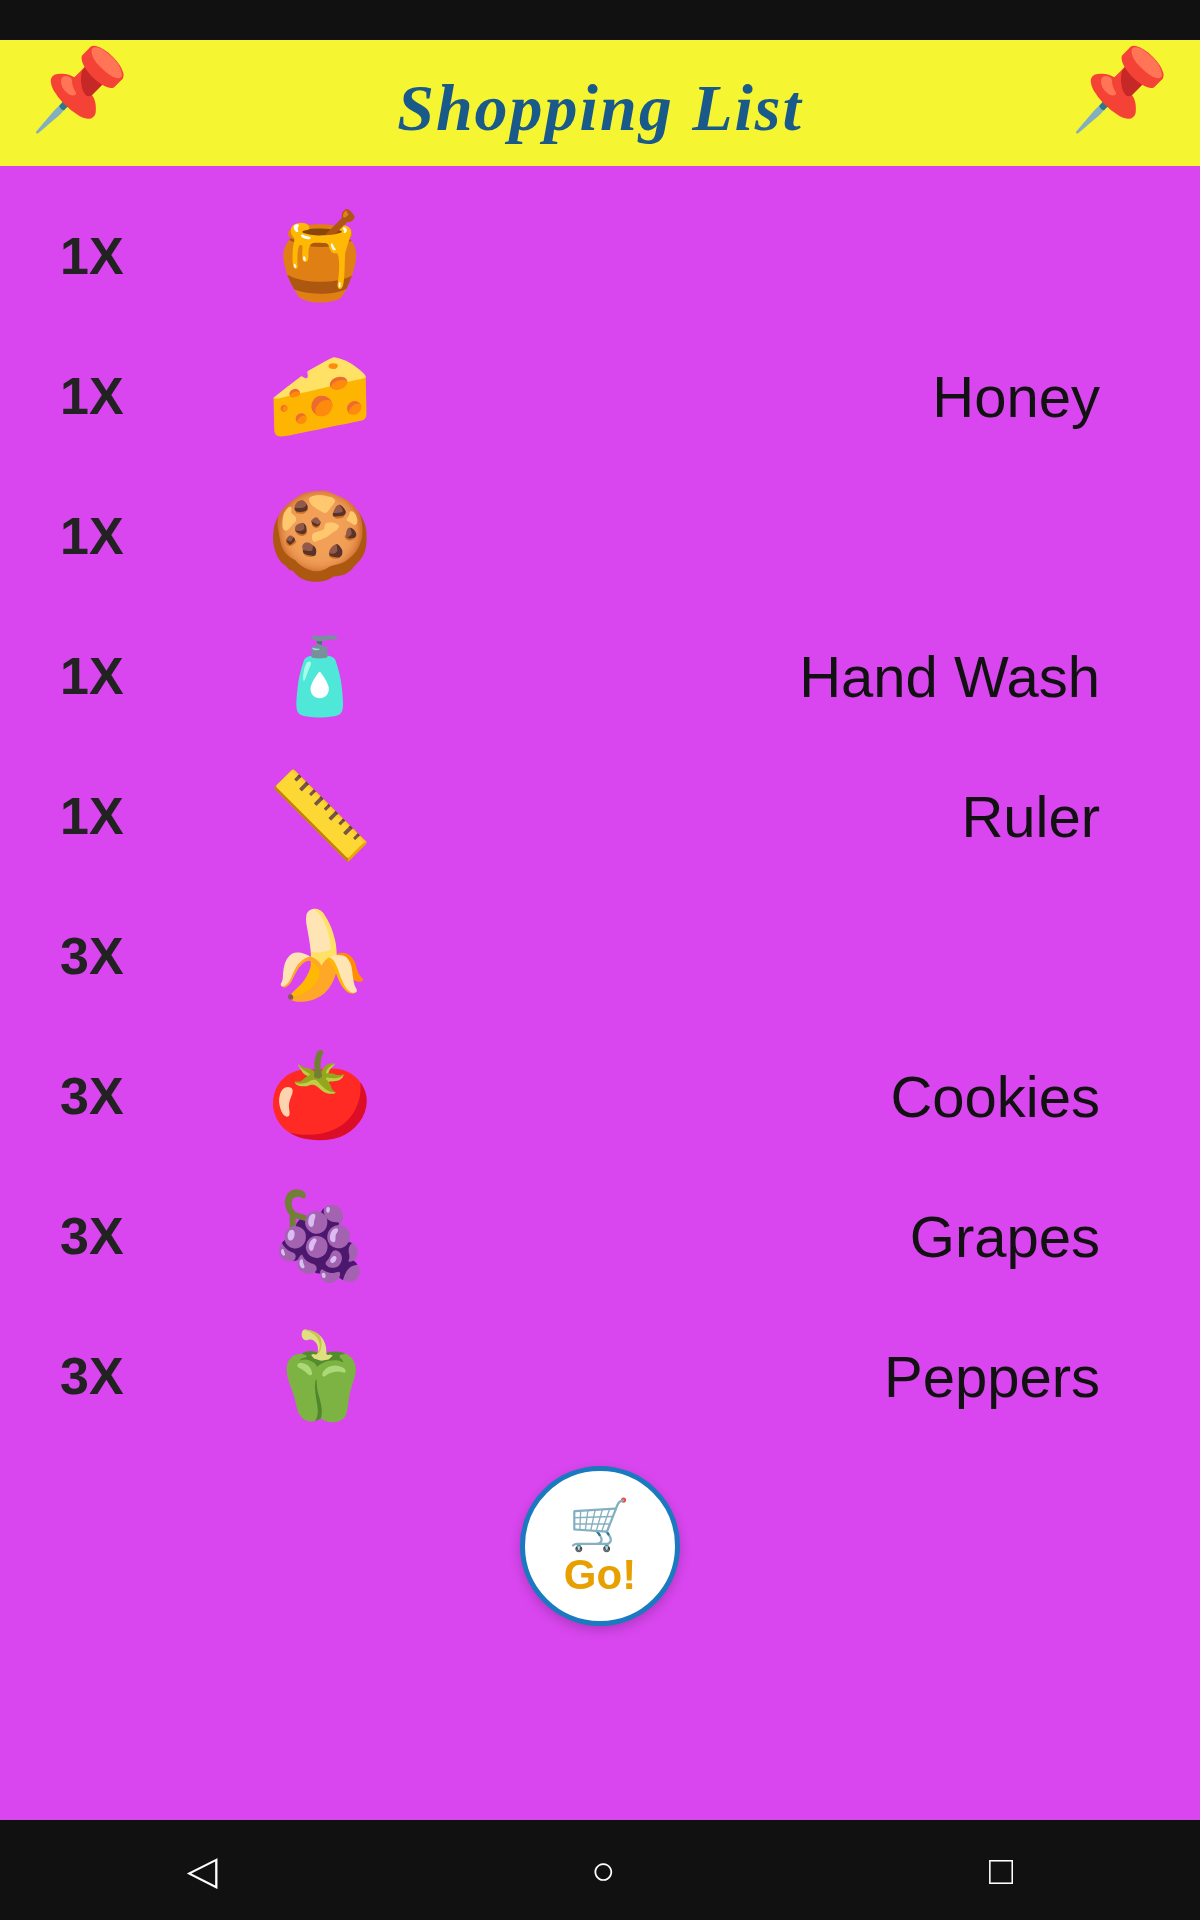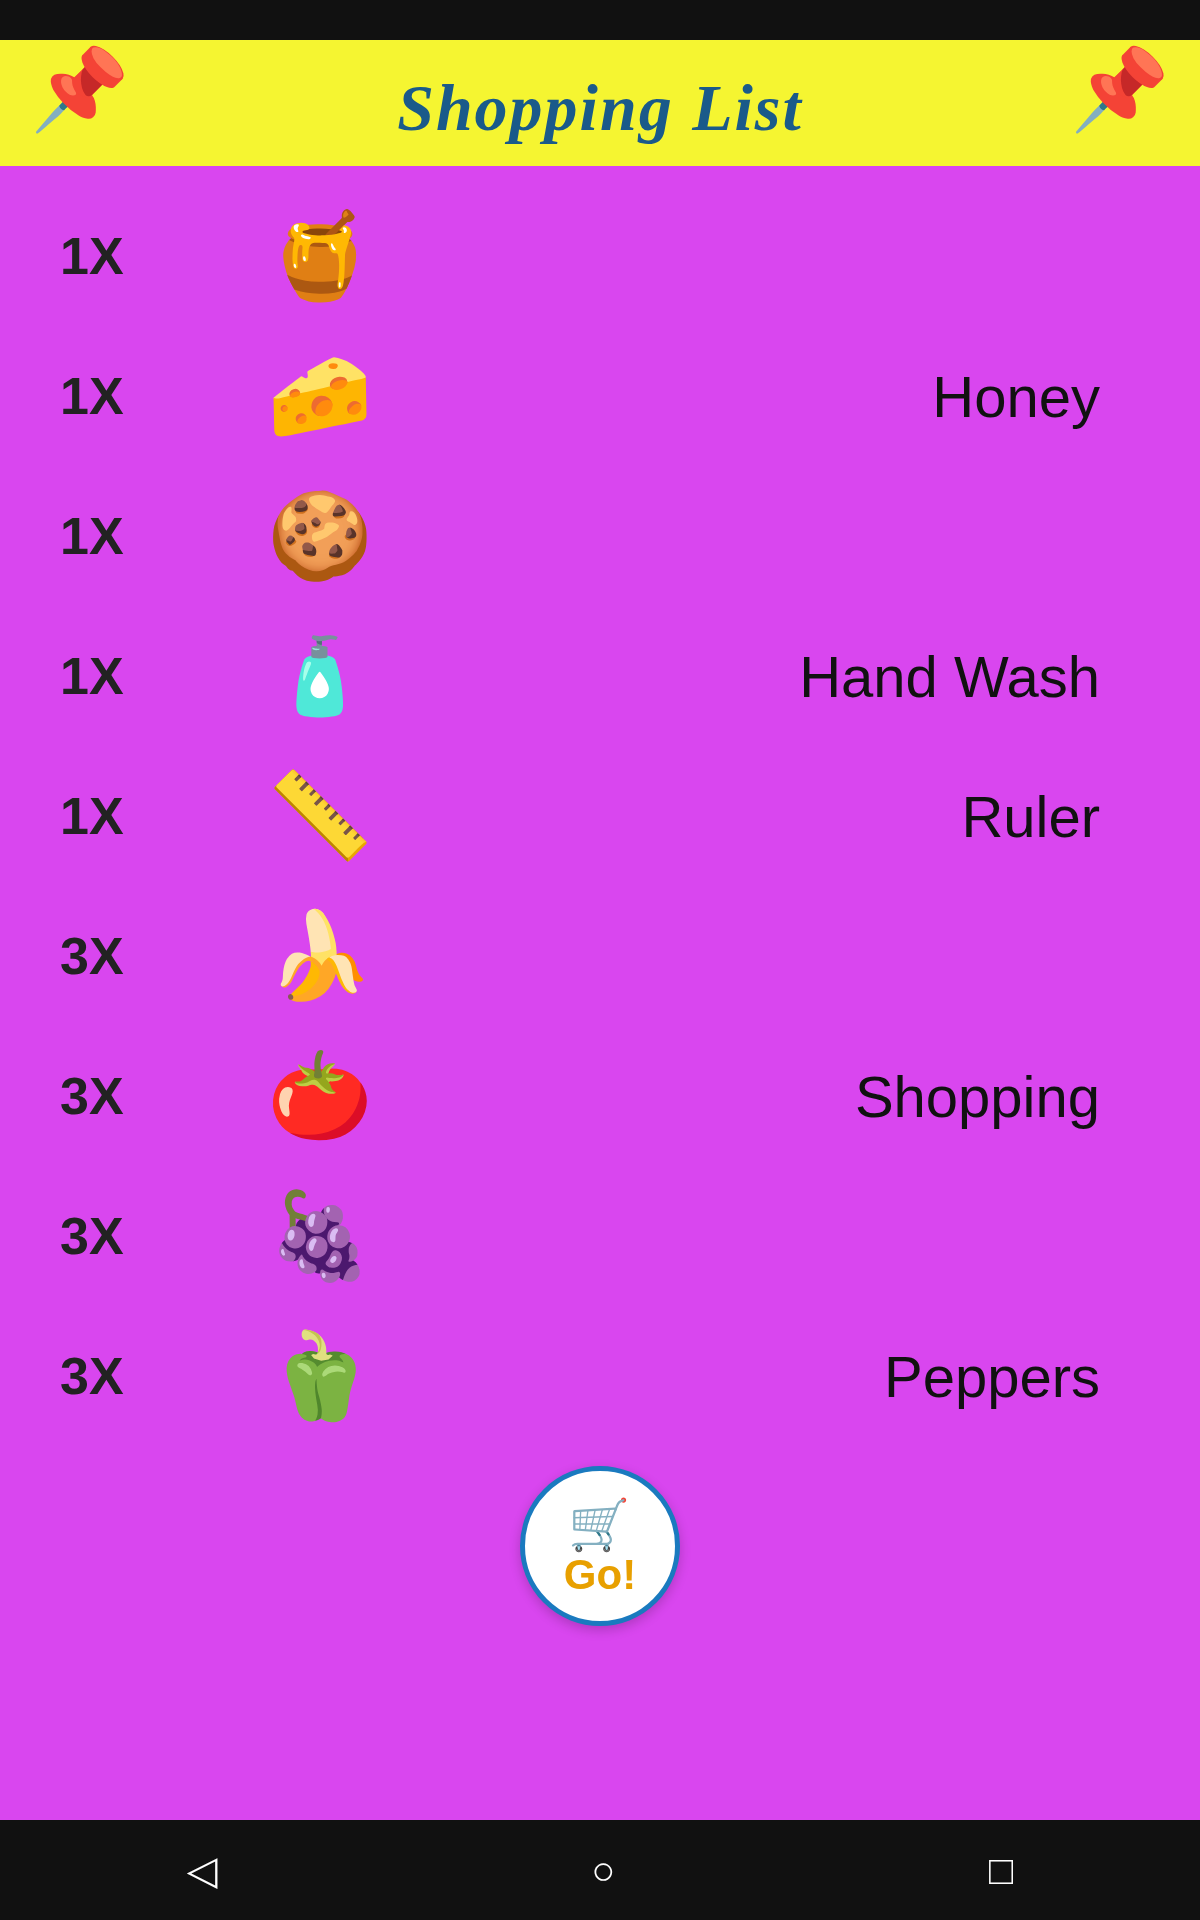--- a/index.html
+++ b/index.html
@@ -197,27 +197,28 @@
       <span class="qty">3X</span>
       <div class="icon-cell">
         <span class="banana-icon">🍌</span>
       </div>
     </div>
     <div class="list-item">
       <span class="qty">3X</span>
       <div class="icon-cell">
         <span class="tomato-icon">🍅</span>
       </div>
-      <span class="item-name">Shopping</span>
+      <span class="item-name">Cookies</span>
     </div>
     <div class="list-item">
       <span class="qty">3X</span>
       <div class="icon-cell">
         <span class="grapes-icon">🍇</span>
       </div>
+      <span class="item-name">Grapes</span>
     </div>
     <div class="list-item">
       <span class="qty">3X</span>
       <div class="icon-cell">
         <span class="pepper-icon">🫑</span>
       </div>
       <span class="item-name">Peppers</span>
     </div>
     <div class="go-btn-container">
     <div class="go-btn">

